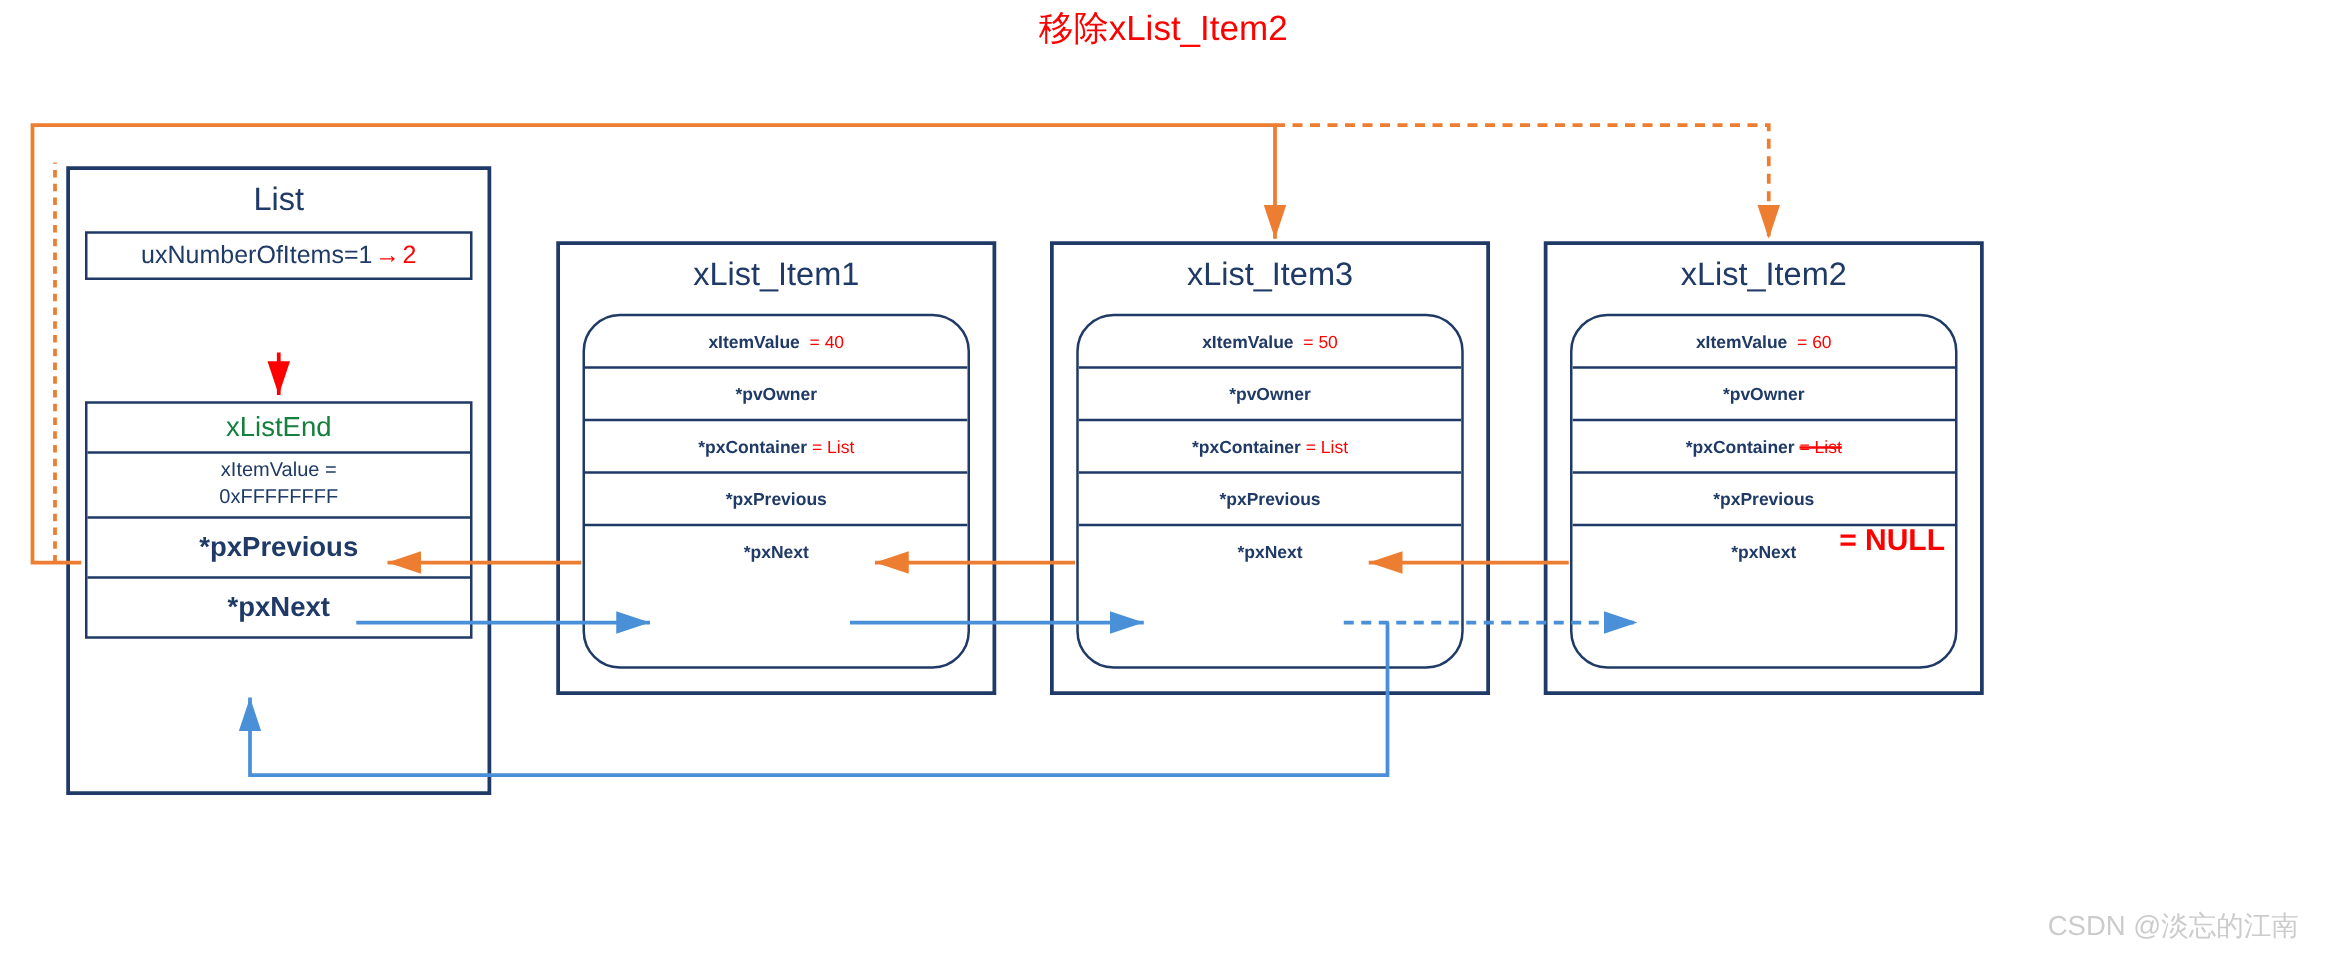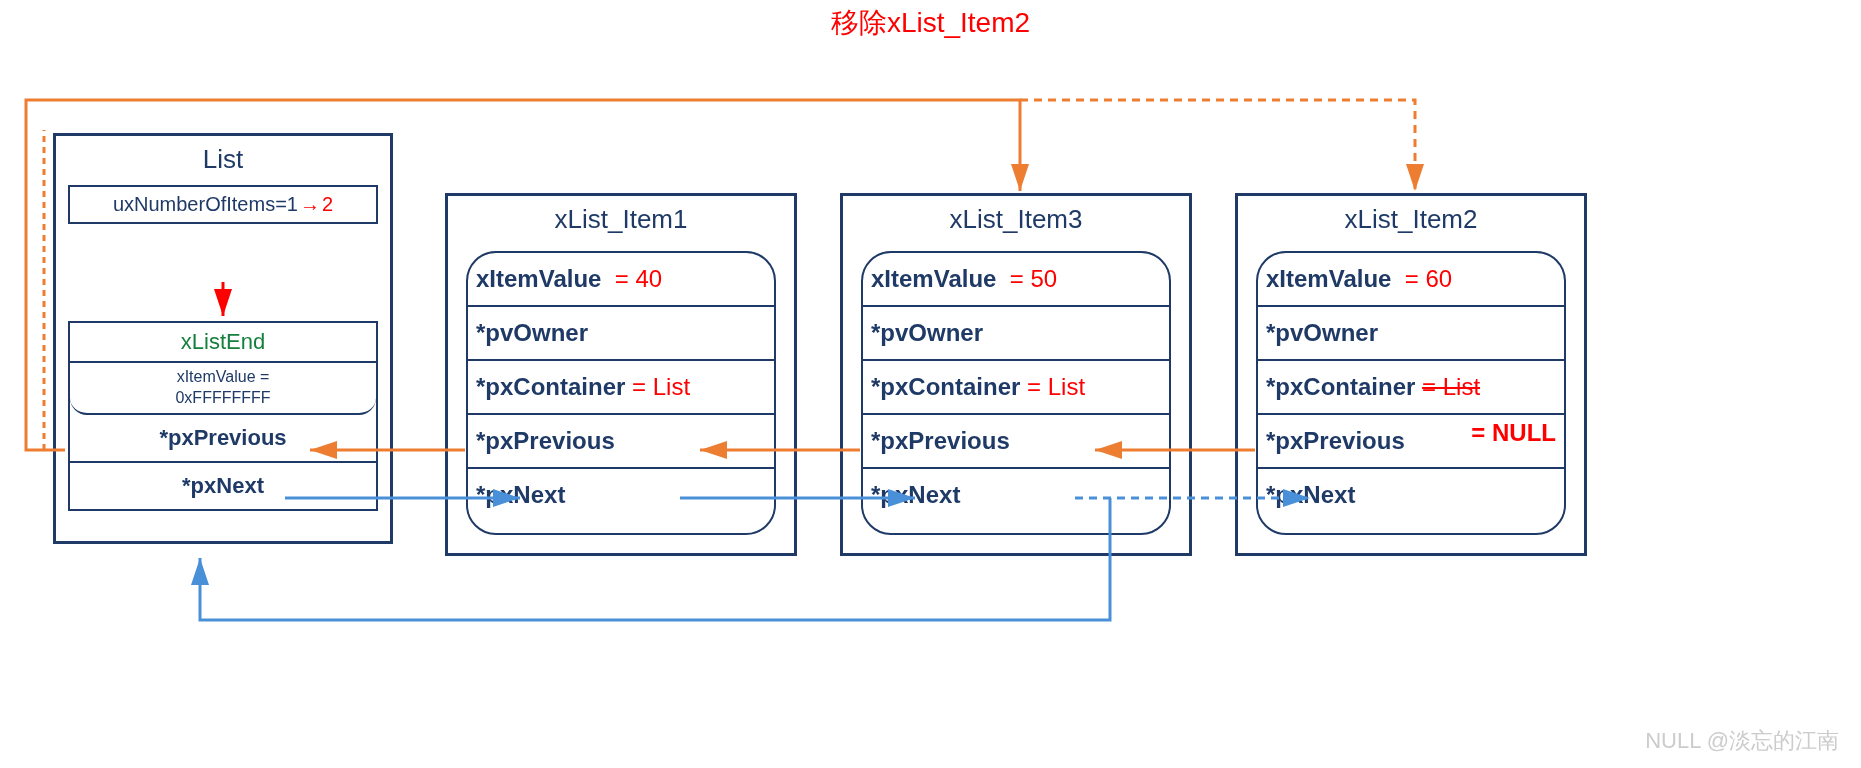--- a/index.html
+++ b/index.html
@@ -18,21 +18,21 @@
     transform: translateX(-50%);
     color: #ff0000;
     font-size: 28px;
   }
   .outer-box {
     position: absolute;
     border: 3px solid #1f3a66;
     background: #fff;
   }
   .list-box {
-    top: 133px; left: 53px; width: 340px; height: 411px;
+    top: 133px; left: 53px; width: 340px; height: 503px;
   }
   .item-box {
     top: 193px; width: 352px; height: 363px;
   }
   .item1 { left: 445px; }
   .item3 { left: 840px; }
   .item2 { left: 1235px; }
 
   .box-title {
     text-align: center;
@@ -72,21 +72,20 @@
     padding: 6px;
     border-bottom: 2px solid #1f3a66;
   }
   .xlistend .small {
     text-align: center;
     color: #1f3a66;
     font-size: 16px;
     padding: 4px;
     border-bottom: 2px solid #1f3a66;
     line-height: 1.3;
-    border-radius: 17px;
   }
   .field-thick {
     text-align: center;
     color: #1f3a66;
     font-size: 22px;
     padding: 10px 4px;
     border-bottom: 2px solid #1f3a66;
     font-weight: 600;
   }
   .field-thick:last-child { border-bottom: none; }
@@ -95,22 +94,22 @@
     position: absolute;
     left: 18px; right: 18px; top: 55px; bottom: 18px;
     border: 2px solid #1f3a66;
     border-radius: 30px;
     overflow: hidden;
   }
   .item-inner .irow {
     border-bottom: 2px solid #1f3a66;
     padding: 12px 8px;
     color: #1f3a66;
-    font-size: 24px;
-    text-align: left;
+    font-size: 14px;
+    text-align: center;
     font-weight: 600;
     white-space: nowrap;
   }
   .item-inner .irow:last-child { border-bottom: none; }
   .irow .redval { color: #ff0000; font-weight: normal; }
   .strike { text-decoration: line-through; text-decoration-color: #ff0000; text-decoration-thickness: 2px; }
   .null-tag {
     position: absolute;
     right: 28px;
     top: 223px;
@@ -192,21 +191,21 @@
     <div class="irow">*pvOwner</div>
     <div class="irow">
       <span>*pxContainer</span>&nbsp;<span class="redval strike">= List</span>
     </div>
     <div class="irow">*pxPrevious</div>
     <div class="irow">*pxNext</div>
   </div>
   <div class="null-tag">= NULL</div>
 </div>
 
-<div class="watermark">NULL @淡忘的江南</div>
+<div class="watermark">CSDN @淡忘的江南</div>
 
 <svg width="1861" height="768">
   <defs>
     <marker id="arr-orange" markerWidth="10" markerHeight="10" refX="9" refY="3" orient="auto">
       <path d="M0,0 L0,6 L9,3 z" fill="#ed7d31"></path>
     </marker>
     <marker id="arr-blue" markerWidth="10" markerHeight="10" refX="9" refY="3" orient="auto">
       <path d="M0,0 L0,6 L9,3 z" fill="#4a90d9"></path>
     </marker>
     <marker id="arr-red" markerWidth="10" markerHeight="10" refX="9" refY="3" orient="auto">

